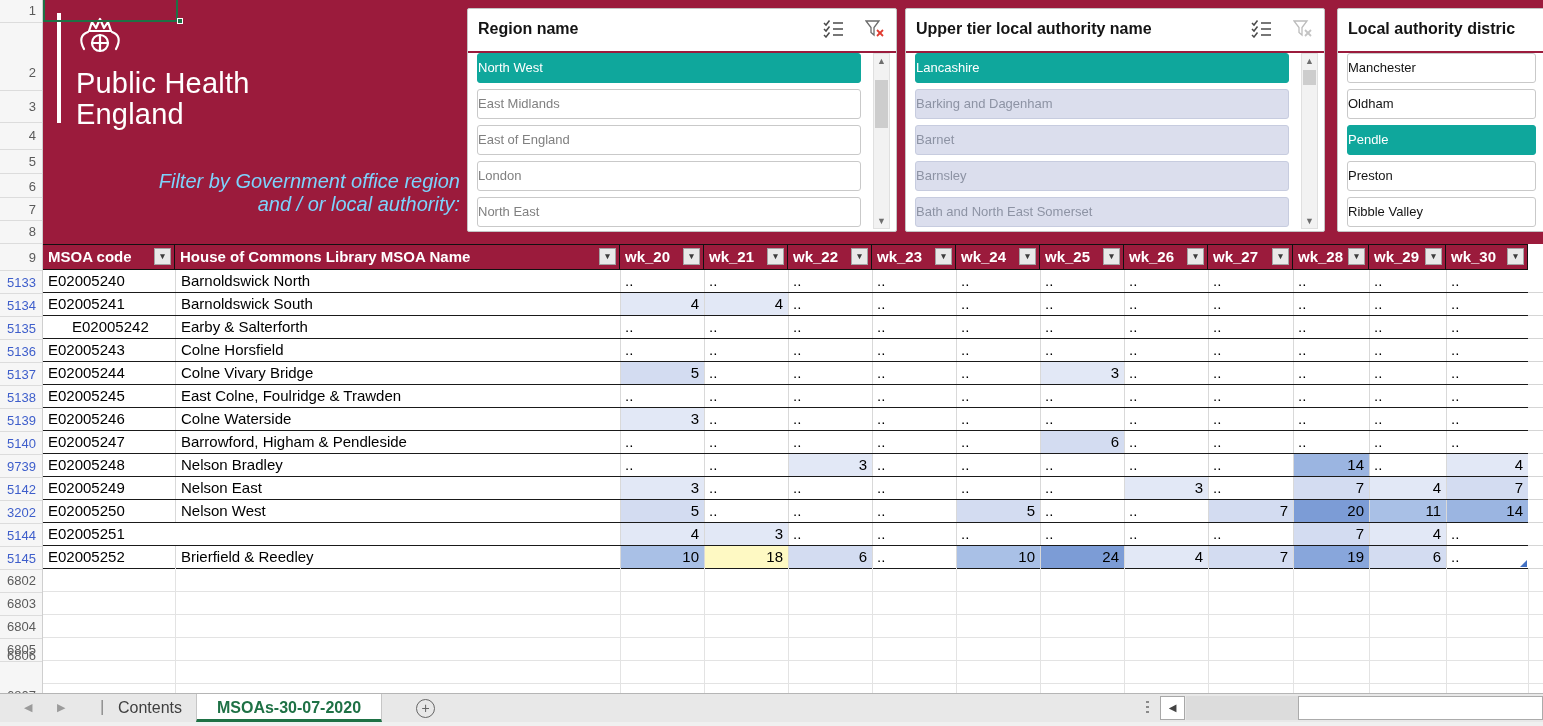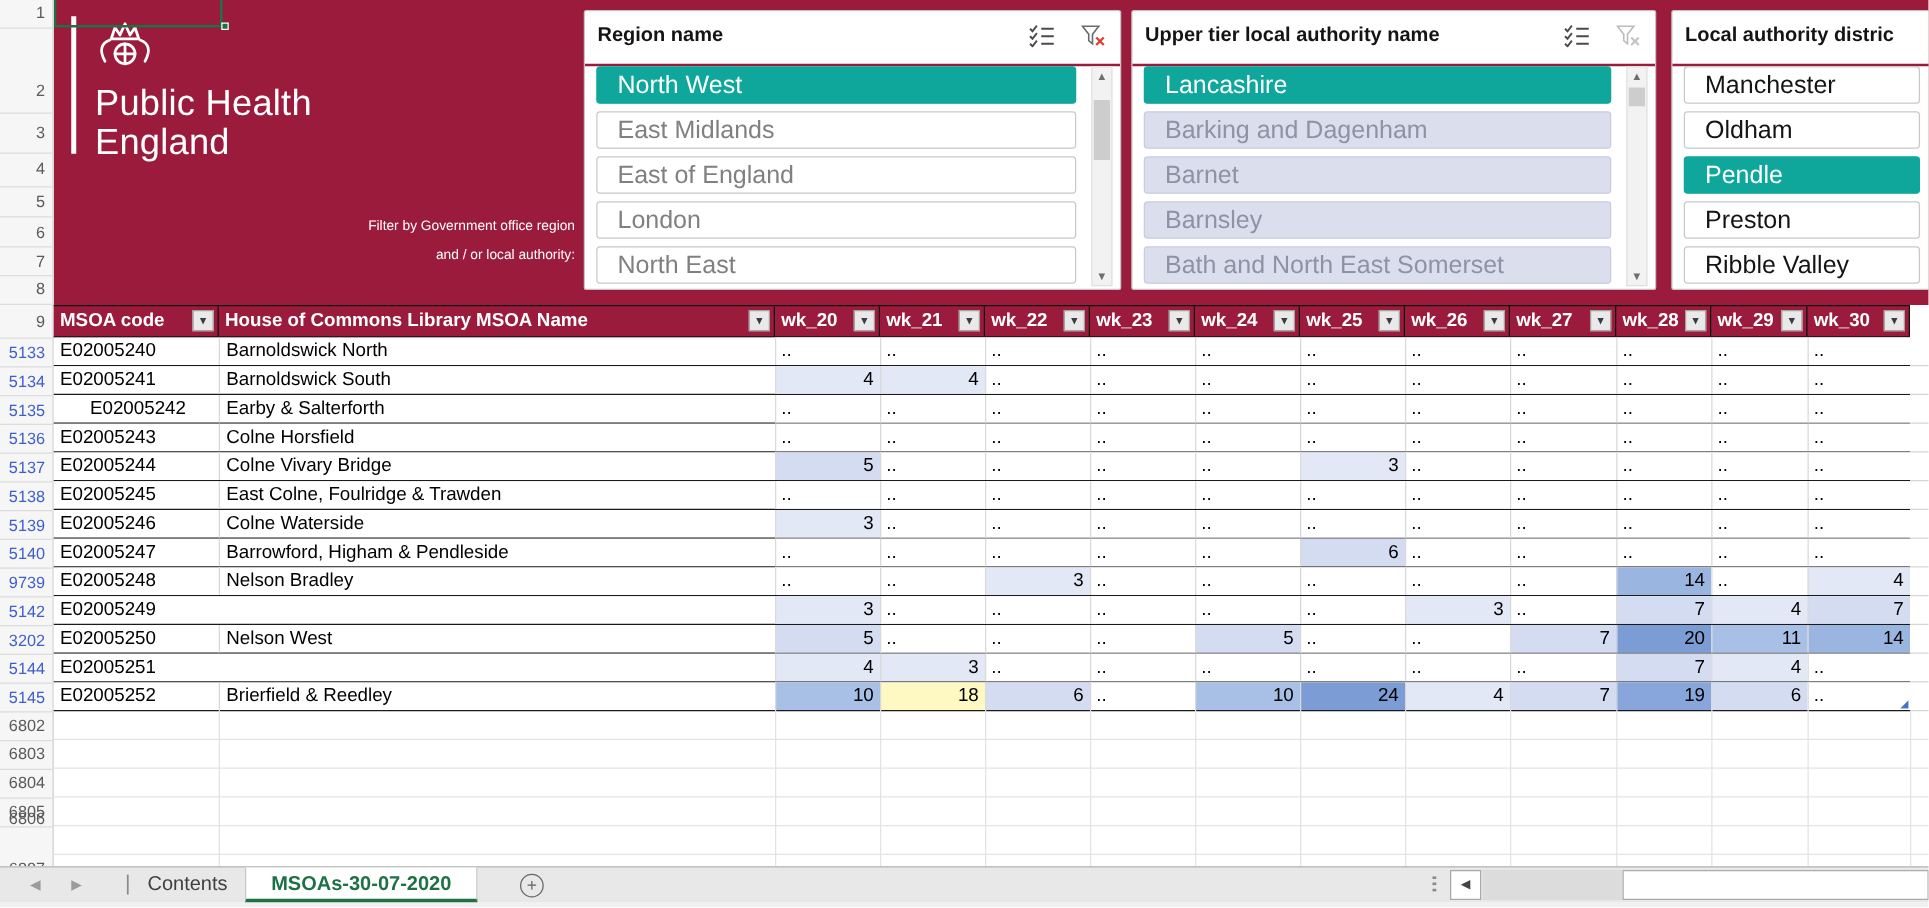--- a/index.html
+++ b/index.html
@@ -14,29 +14,29 @@
   .gnum{position:absolute;right:6px;font-size:13px;color:#5a5a5a;transform:translateY(-50%);white-space:nowrap;}
   .gnum.blue{color:var(--rowblue,#3e5ecb);}
   .gline{position:absolute;left:0;width:43px;height:1px;background:#dcdcdc;}
 
   
   .band{position:absolute;left:43px;top:0;width:1500px;height:244px;background:var(--maroon,#9b1b3c);}
   .selbox{position:absolute;left:43px;top:-3px;width:135px;height:25px;border:2px solid var(--green,#1e7145);}
   .selhandle{position:absolute;left:177px;top:18px;width:6px;height:6px;background:var(--green,#1e7145);border:1px solid #fff;}
   .logobar{position:absolute;left:57px;top:13px;width:4px;height:110px;background:#fff;}
   .phetext{position:absolute;left:76px;top:68px;color:#fff;font-size:29px;line-height:31px;font-weight:400;letter-spacing:.2px;}
-  .filternote{position:absolute;left:100px;top:170px;width:360px;color:#ffffff;font-size:11px;line-height:23px;text-align:right;}
+  .filternote{position:absolute;left:100px;top:170px;width:360px;color:#7dd3fc;font-size:20px;line-height:23px;text-align:right;font-style:italic;}
 
   
   .slicer{position:absolute;top:8px;height:224px;background:#fff;border:1px solid #c4c4c4;border-radius:2px;}
   .sl-title{position:absolute;left:10px;top:11px;font-size:16px;font-weight:bold;color:#141414;white-space:nowrap;}
   .sl-rule{position:absolute;left:0;right:0;top:42px;height:2px;background:var(--maroon,#9b1b3c);}
   .sl-icons{position:absolute;top:10px;height:22px;}
-  .sl-item{position:absolute;height:30px;border:1px solid #c9c9c9;border-radius:3px;font-size:20px;
-           line-height:28px;padding-left:16px;background:#fff;overflow:hidden;white-space:nowrap;}
+  .sl-item{position:absolute;height:30px;border:1px solid #c9c9c9;border-radius:3px;font-size:13px;
+           line-height:28px;padding-left:0;background:#fff;overflow:hidden;white-space:nowrap;}
   .sl-item.selected{background:var(--teal,#0fa79c);border-color:var(--teal,#0fa79c);color:#fff;}
   .sl-item.unselected-nodata{color:#808080;}
   .sl-item.unselected-data{color:#141414;}
   .sl-item.filtered-out{color:#8d93a4;background:#dbdeed;border-color:#c7ccdf;}
   .sl-sb{position:absolute;width:17px;background:#f2f2f2;border:1px solid #e0e0e0;}
   .sl-sb .arr{position:absolute;left:0;width:15px;height:14px;text-align:center;font-size:9px;color:#6e6e6e;line-height:14px;}
   .sl-sb .thumb{position:absolute;left:1px;width:13px;background:#cdcdcd;}
 
   
   #thead{position:absolute;left:43px;top:244px;width:1485px;height:26px;background:var(--maroon,#9b1b3c);
@@ -390,20 +390,21 @@
         <div class="cell wk dots" style="left: 913px; width: 84px; background: rgb(255, 255, 255);">..</div>
         <div class="cell wk dots" style="left: 997px; width: 84px; background: rgb(255, 255, 255);">..</div>
         <div class="cell wk dots" style="left: 1081px; width: 84px; background: rgb(255, 255, 255);">..</div>
         <div class="cell wk dots" style="left: 1165px; width: 85px; background: rgb(255, 255, 255);">..</div>
         <div class="cell wk num" style="left: 1250px; width: 76px; background: rgb(155, 181, 225);">14</div>
         <div class="cell wk dots" style="left: 1326px; width: 77px; background: rgb(255, 255, 255);">..</div>
         <div class="cell wk num" style="left: 1403px; width: 82px; background: rgb(226, 232, 246);">4</div>
       </div>
       <div class="trow" style="top: 477px;">
         <div class="cell txt" style="left: 0px; width: 132px;">E02005249</div>
+        <div class="cell txt wk" style="left: 132px; width: 445px;">Nelson East</div>
         <div class="cell wk num" style="left: 577px; width: 84px; background: rgb(226, 232, 246);">3</div>
         <div class="cell wk dots" style="left: 661px; width: 84px; background: rgb(255, 255, 255);">..</div>
         <div class="cell wk dots" style="left: 745px; width: 84px; background: rgb(255, 255, 255);">..</div>
         <div class="cell wk dots" style="left: 829px; width: 84px; background: rgb(255, 255, 255);">..</div>
         <div class="cell wk dots" style="left: 913px; width: 84px; background: rgb(255, 255, 255);">..</div>
         <div class="cell wk dots" style="left: 997px; width: 84px; background: rgb(255, 255, 255);">..</div>
         <div class="cell wk num" style="left: 1081px; width: 84px; background: rgb(226, 232, 246);">3</div>
         <div class="cell wk dots" style="left: 1165px; width: 85px; background: rgb(255, 255, 255);">..</div>
         <div class="cell wk num" style="left: 1250px; width: 76px; background: rgb(211, 220, 241);">7</div>
         <div class="cell wk num" style="left: 1326px; width: 77px; background: rgb(226, 232, 246);">4</div>

